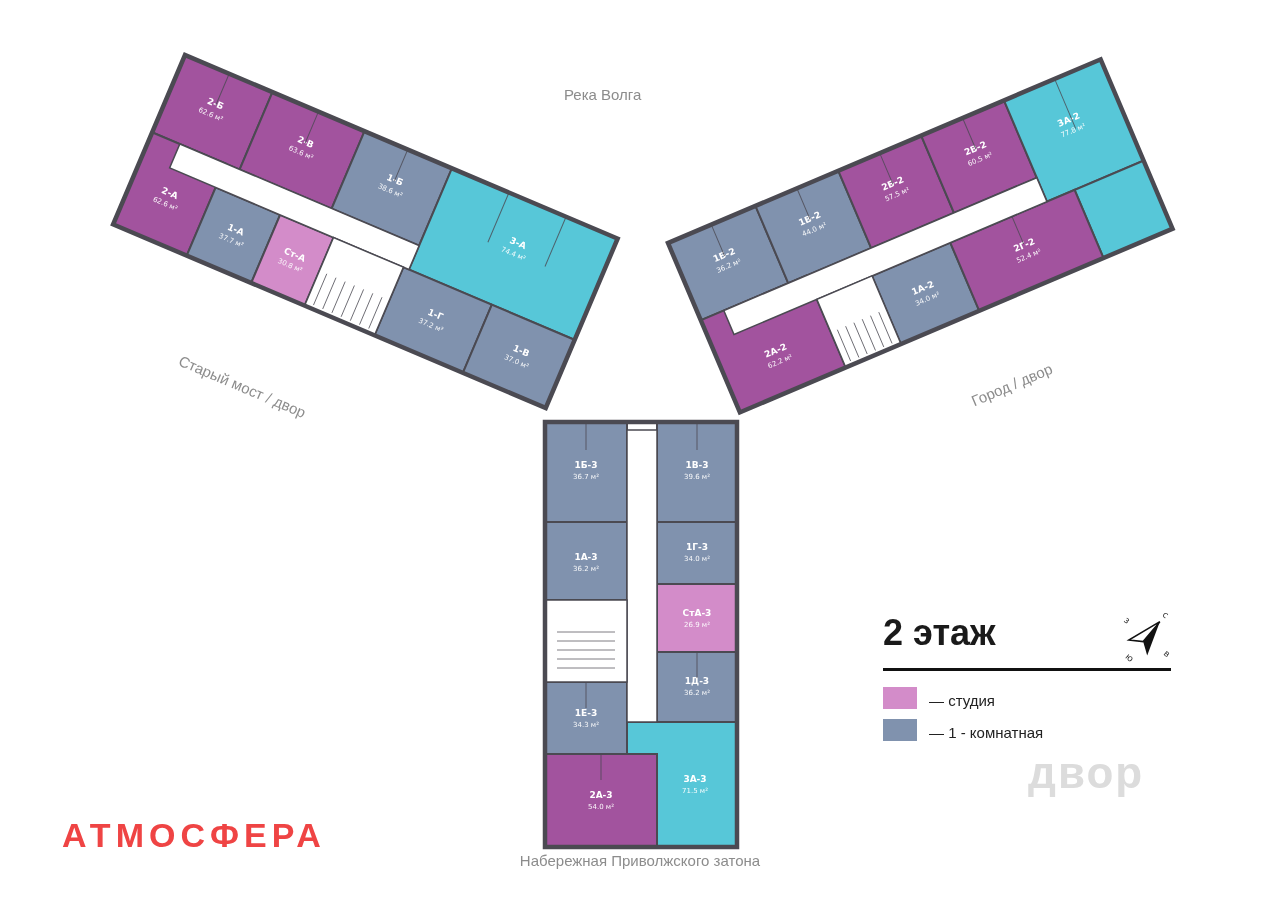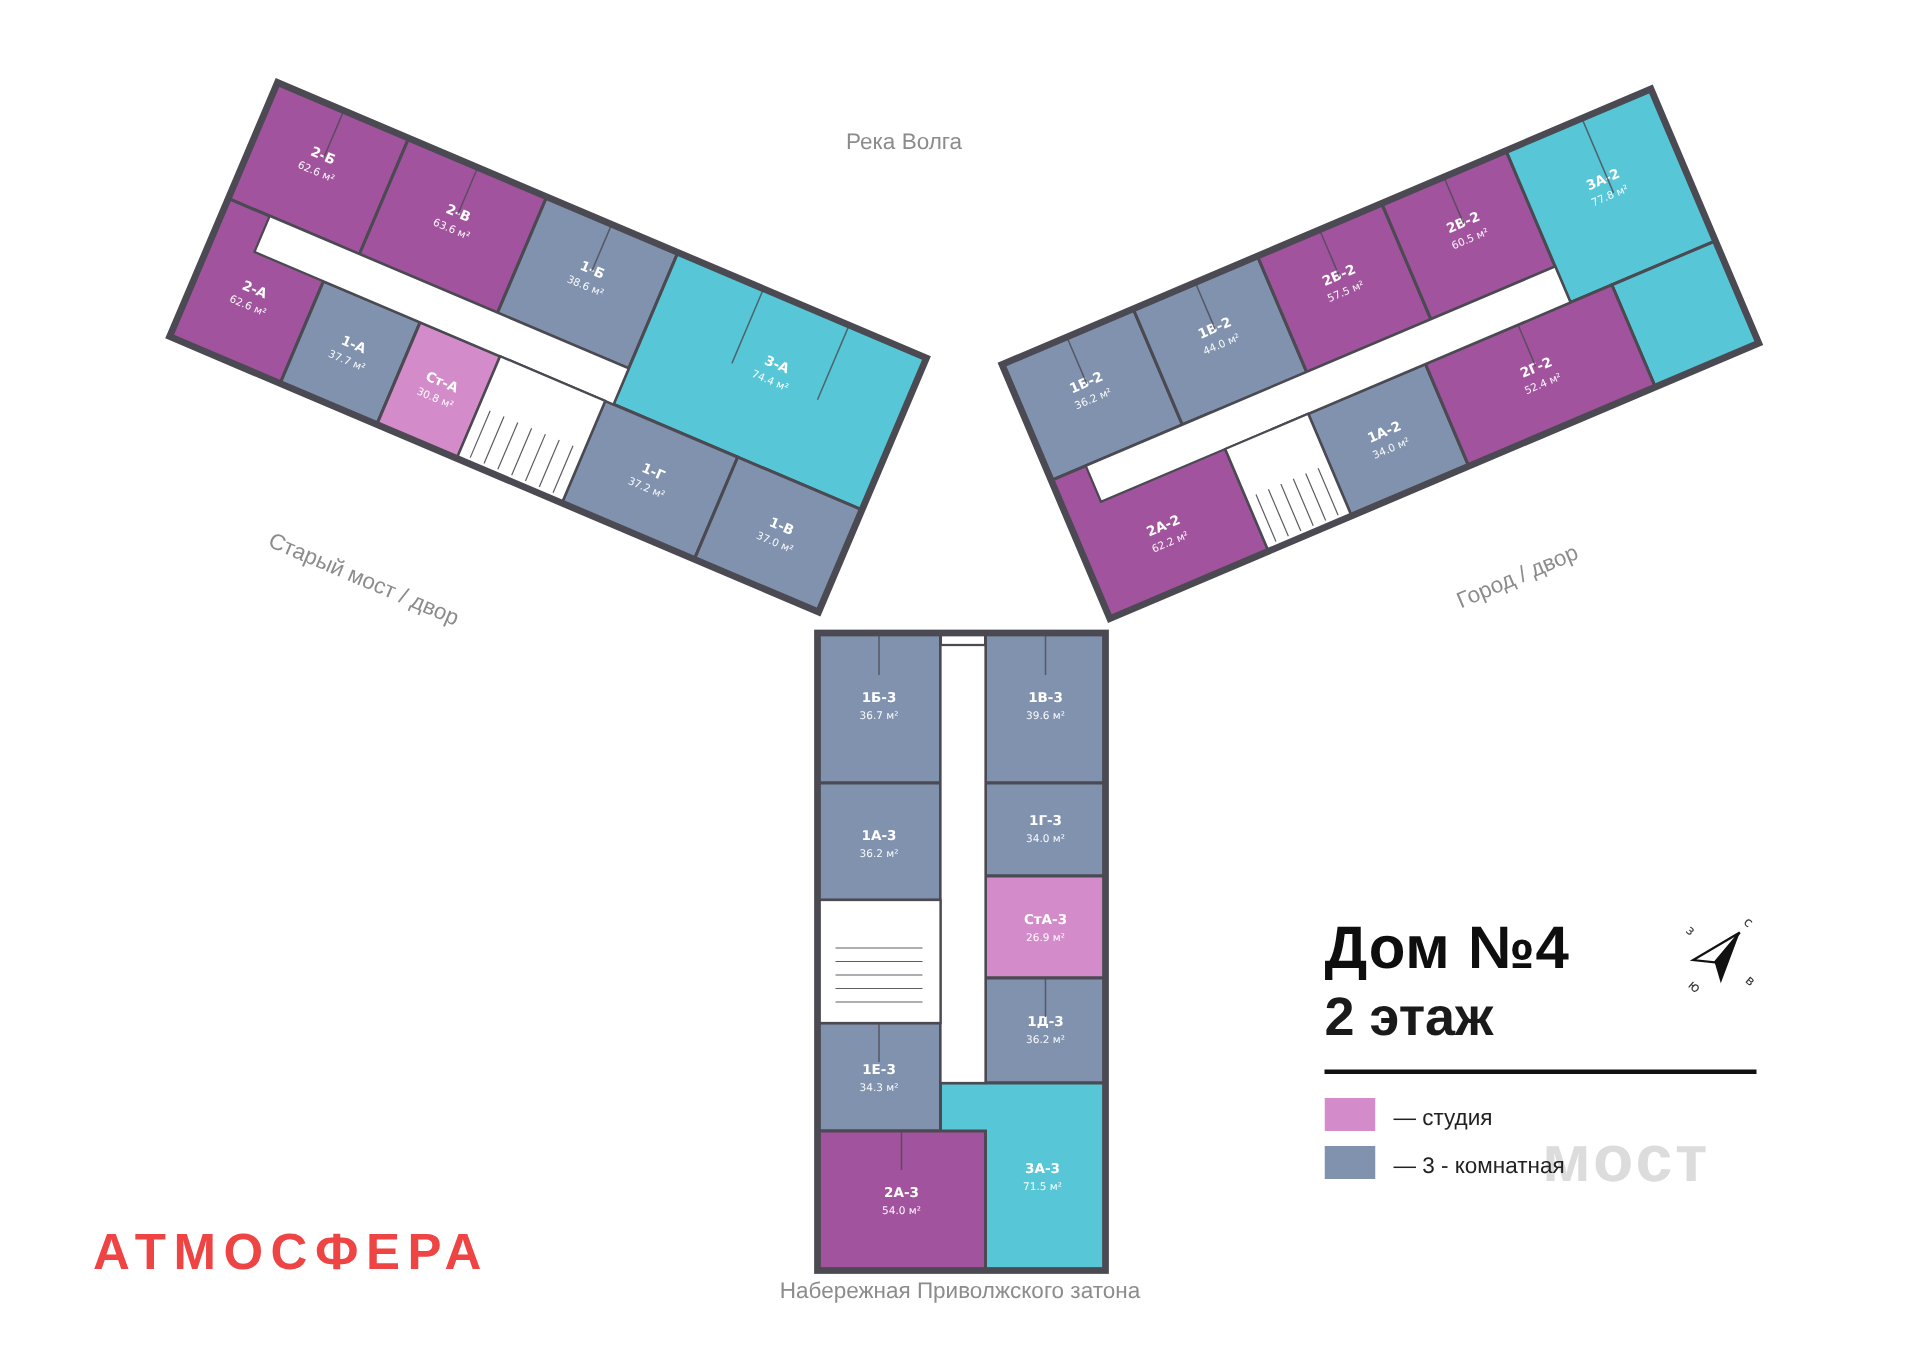--- a/index.html
+++ b/index.html
@@ -25,21 +25,21 @@
         letter-spacing:5px;color:#ef4444;}
   .watermark{position:absolute;left:1028px;top:748px;font-size:44px;font-weight:700;
         letter-spacing:2px;color:#dcdcdc;z-index:0;}
   .compass-letter{font-size:9px;fill:#333;text-anchor:middle;}
 </style>
 </head>
 <body>
 
 <div class="canvas">
 
-  <div class="watermark">мост</div>
+  <div class="watermark">двор</div>
 
   <svg width="1280" height="905" viewBox="0 0 1280 905" style="position:absolute;left:0;top:0;z-index:1;">
 
     <g transform="translate(185,55) rotate(23)">
       <rect x="0" y="0" width="470" height="184" fill="#ffffff"></rect>
 
       <g>
         <rect class="apt" x="0" y="0" width="95" height="84" fill="#a2539e"></rect>
         <text class="apt-id" x="47" y="36">2-Б</text>
         <text class="apt-area" x="47" y="47">62.6 м²</text>
@@ -209,34 +209,33 @@
       <text class="compass-letter" x="-26" y="3">з</text>
     </g>
   </svg>
 
   <div class="street-label" style="left:564px;top:86px;width:150px;">Река Волга</div>
   <div class="street-label" style="left:183px;top:352px;transform:rotate(23deg);transform-origin:0 0;">Старый мост / двор</div>
   <div class="street-label" style="left:972px;top:393px;transform:rotate(-23deg);transform-origin:0 50%;">Город / двор</div>
   <div class="street-label" style="left:480px;top:852px;width:320px;text-align:center;">Набережная Приволжского затона</div>
 
   <div class="title-block">
-    <div class="house-title">Дом №4</div>
     <div class="floor-title">2 этаж</div>
     <div class="title-rule"></div>
     <div class="legend">
       <div class="legend-row">
         <svg width="34" height="22">
             <rect x="0" y="0" width="34" height="22" fill="#d38cc9"></rect>
           </svg>
         <span class="legend-label">— студия</span>
       </div>
       <div class="legend-row">
         <svg width="34" height="22">
             <rect x="0" y="0" width="34" height="22" fill="#8092ae"></rect>
           </svg>
-        <span class="legend-label">— 3 - комнатная</span>
+        <span class="legend-label">— 1 - комнатная</span>
       </div>
     </div>
   </div>
 
   <div class="logo">АТМОСФЕРА</div>
 
 </div>
 
 </body></html>

